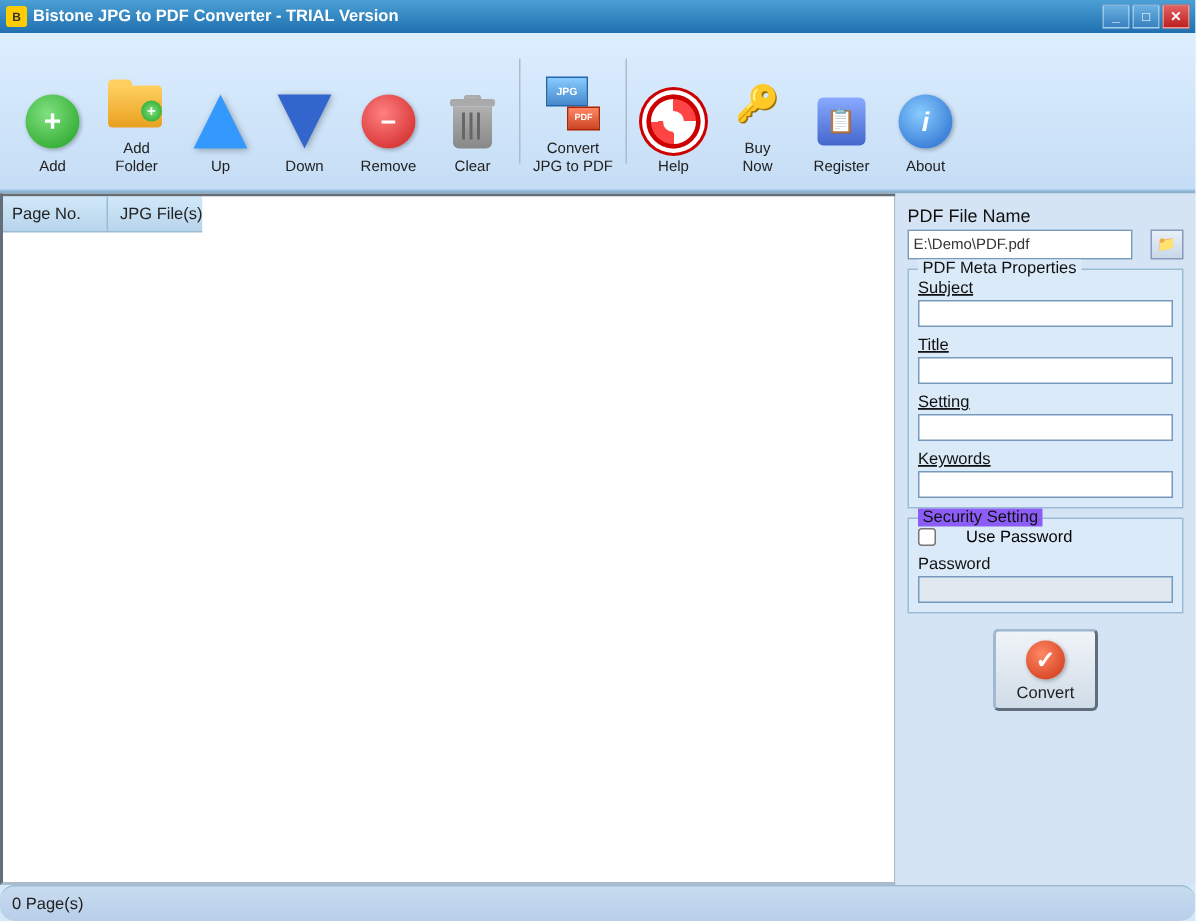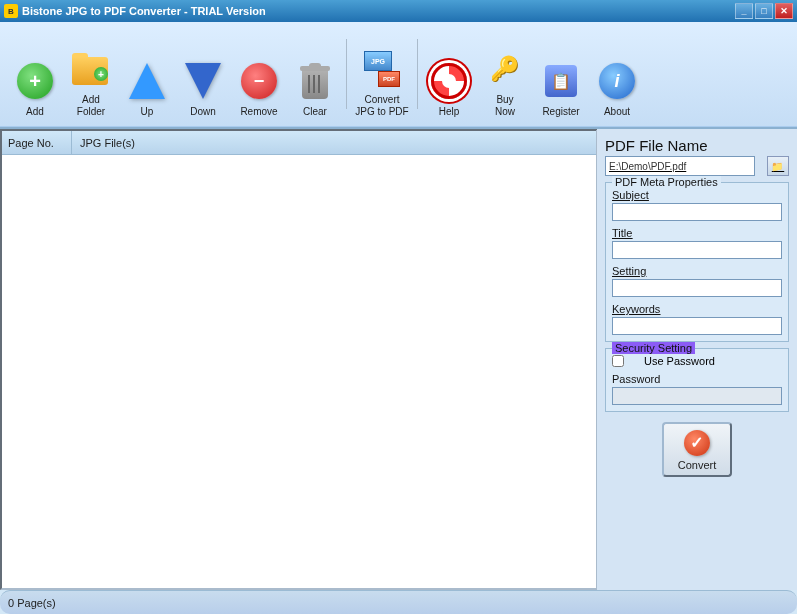--- a/index.html
+++ b/index.html
@@ -275,21 +275,21 @@
       border-top: 2px solid #8ab0d0;
     }
 
     
     .file-panel {
       flex: 1;
       background: white;
       border: 2px inset #aabbcc;
       border-right: 1px solid #aabbcc;
       display: flex;
-      flex-direction: column;
+      flex-direction: row;
     }
     .file-table-header {
       display: flex;
       background: linear-gradient(to bottom, #d0e8f8, #b8d4ec);
       border-bottom: 1px solid #9bbbd4;
       height: 24px;
       align-items: center;
     }
     .col-page-no {
       width: 70px;
@@ -320,29 +320,28 @@
       background: #d4e4f4;
       padding: 8px;
       display: flex;
       flex-direction: column;
       gap: 6px;
     }
 
     
     .pdf-filename-section { }
     .section-label {
-      font-size: 15px;
+      font-size: 12px;
       color: #111;
       margin-bottom: 2px;
     }
     .pdf-filename-row {
       display: flex;
       gap: 12px;
       align-items: center;
-      text-decoration: underline;
     }
     .pdf-filename-input {
       flex: 1;
       height: 20px;
       border: 1px solid #7799bb;
       background: white;
       font-size: 10px;
       padding: 0 3px;
       color: #333;
     }

